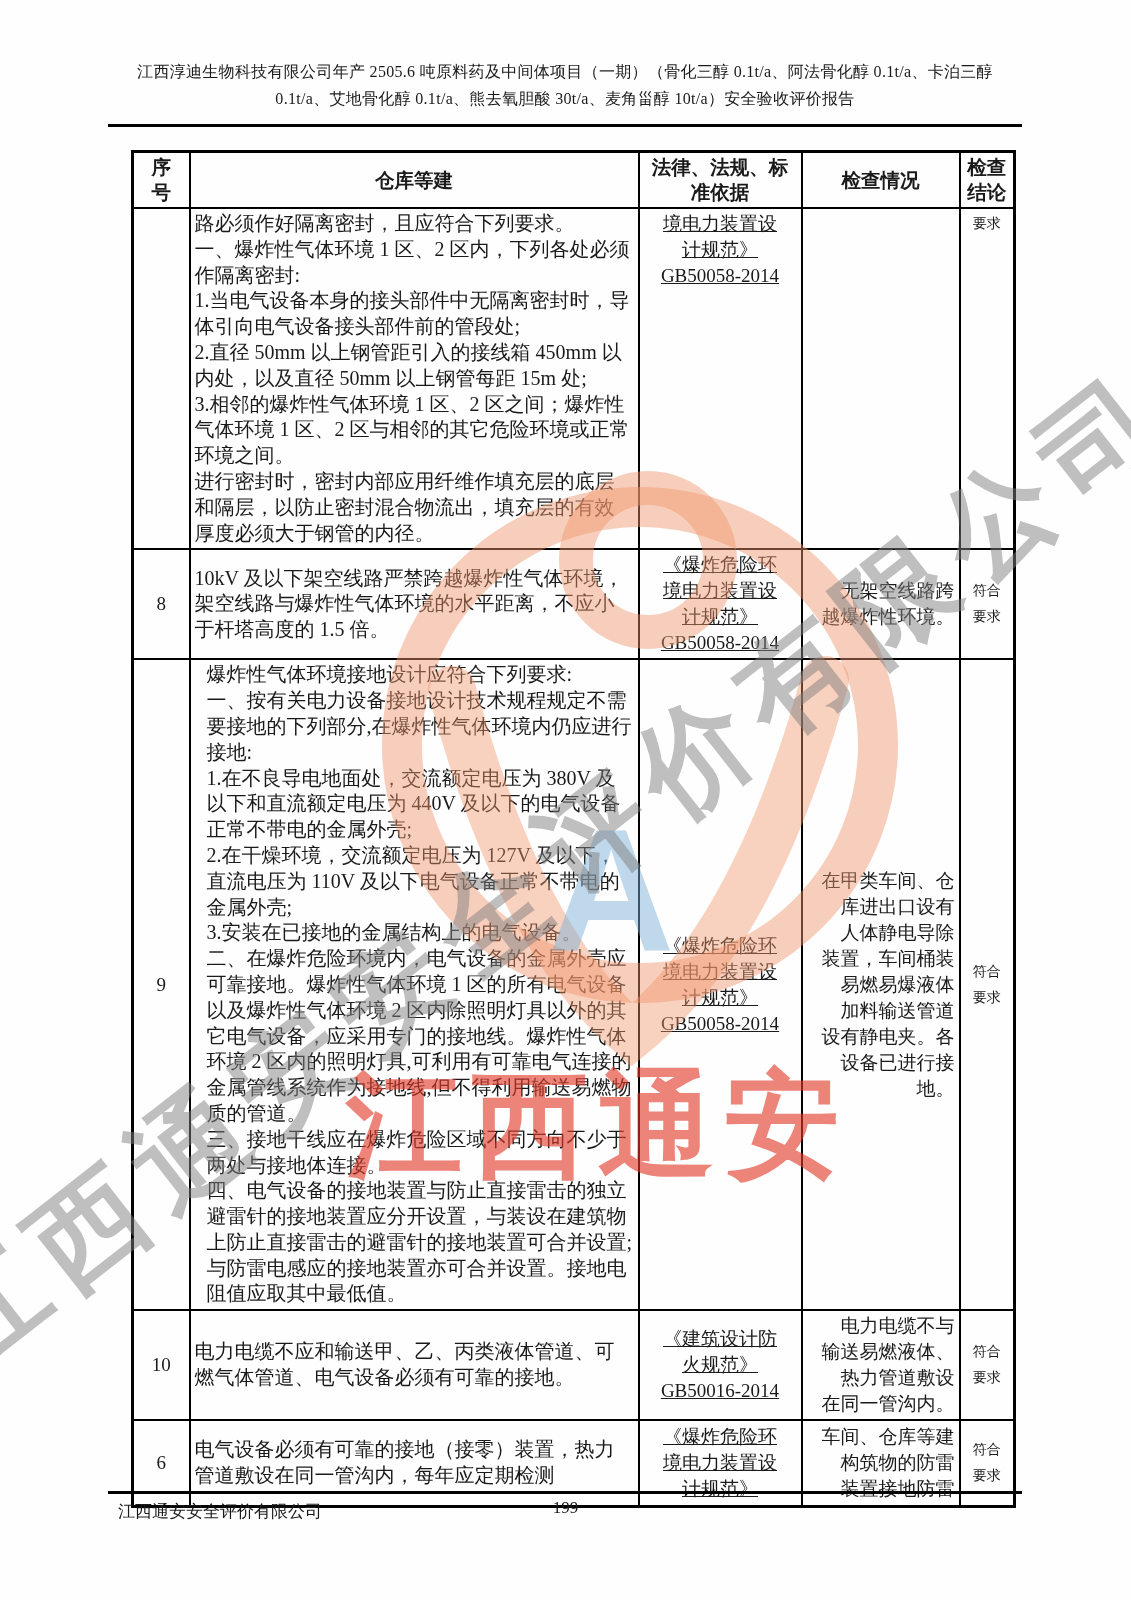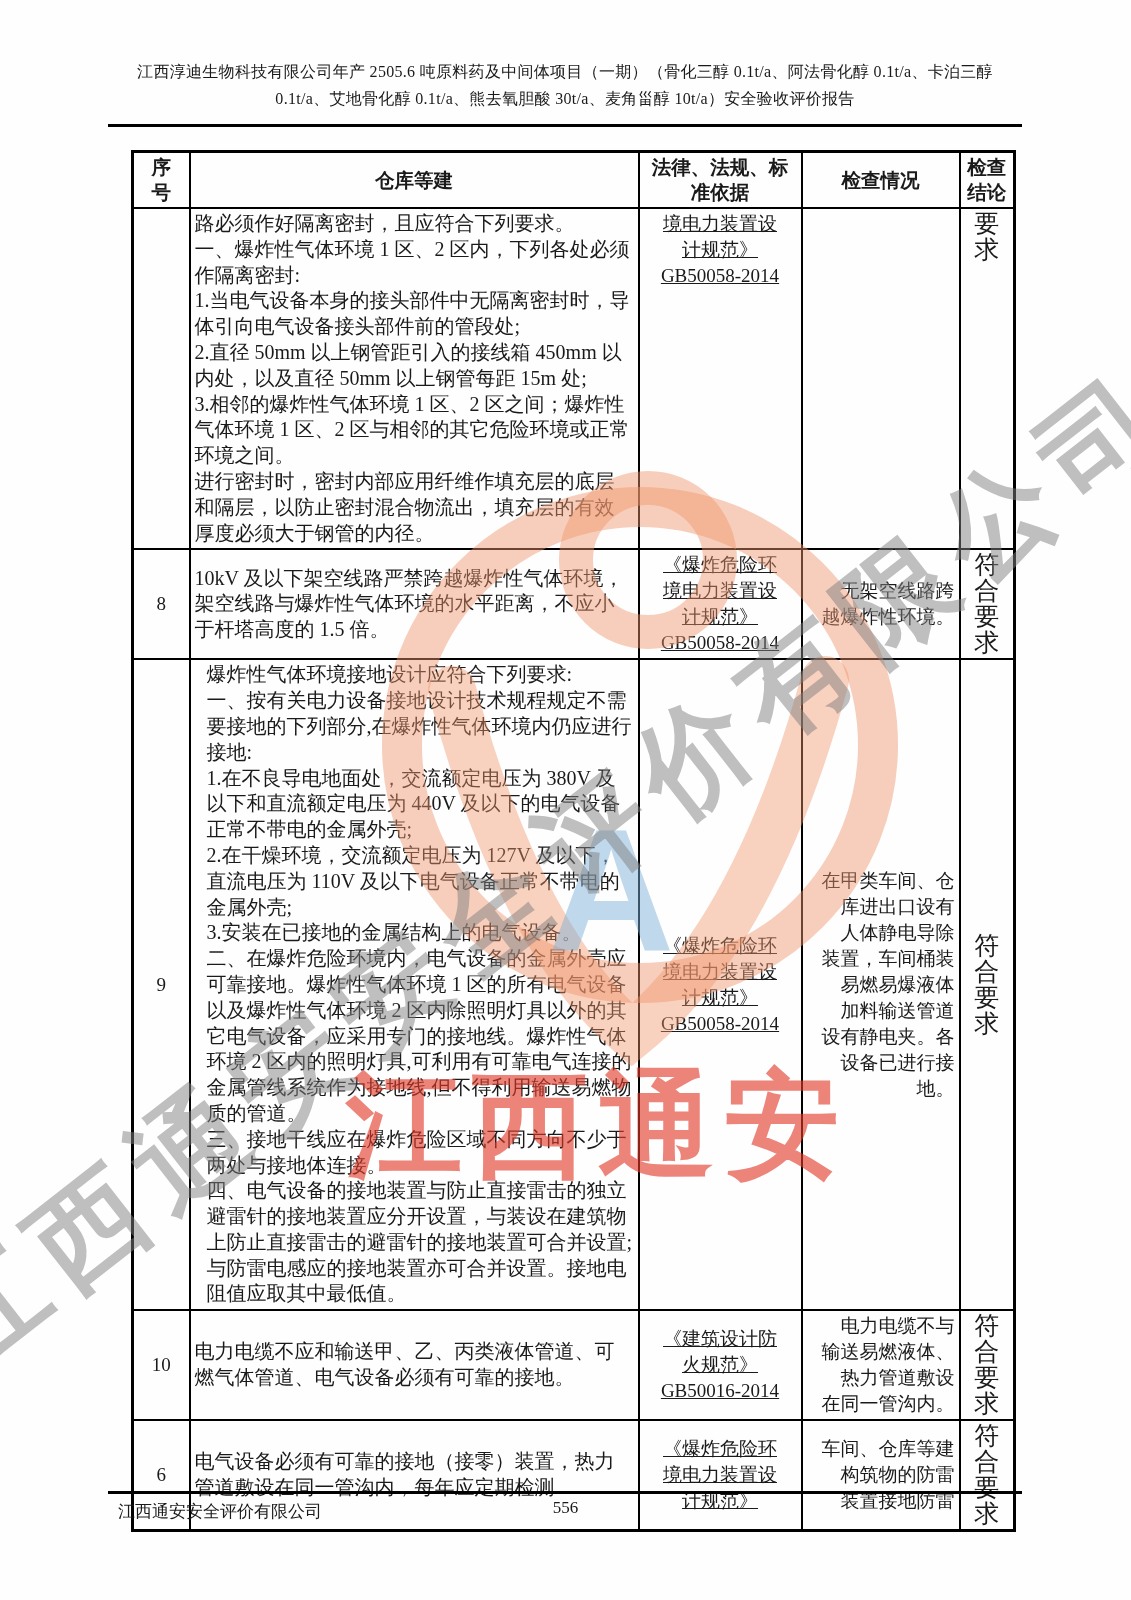--- a/index.html
+++ b/index.html
@@ -33,21 +33,21 @@
     padding:2px 4px;
     white-space:pre-line;
     overflow:hidden;
   }
   table.checklist{border:3px solid #000;}
   th{font-weight:bold;font-size:19.5px;text-align:center;vertical-align:middle;line-height:25px;padding:2px 2px;}
   td.no{ text-align:center;vertical-align:middle;font-size:19px;}
   td.content{ text-align:left;vertical-align:middle;line-height:25.8px;padding:2px 9px 2px 11px;}
   td.basis{ text-align:center;vertical-align:middle;font-size:19px;line-height:26px;text-decoration:underline;}
   td.situation{ text-align:right;vertical-align:middle;font-size:19px;line-height:26px;}
-  td.concl{ text-align:center;vertical-align:middle;font-size:25px;line-height:26px;}
+  td.concl{ text-align:center;vertical-align:middle;font-size:14px;line-height:26px;}
   tr.row-cont td{vertical-align:top;}
   tr.row-9 td.content{vertical-align:top;padding-left:16px;}
   tr.h-head{height:52px;}
   tr.h-cont{height:337px;}
   tr.h-8{height:103px;}
   tr.h-9{height:647px;}
   tr.h-10{height:100px;}
   tr.h-11{height:86px;}
   
   .footer-rule{
@@ -192,21 +192,21 @@
 构筑物的防雷
 装置接地防雷</td>
       <td class="concl">符合
 要求</td>
     </tr>
   </tbody>
     </table>
 
   <div class="footer-rule"></div>
   <div class="footer-company">江西通安安全评价有限公司</div>
-  <div class="footer-page">556</div>
+  <div class="footer-page">199</div>
 
   <div class="wm-layer">
     <svg class="wm-logo" width="1131" height="1600" viewBox="0 0 1131 1600">
       <circle cx="640" cy="745" r="238" fill="none" stroke-width="40" stroke-opacity="0.45" stroke="#f0946a"></circle>
       <circle cx="648" cy="560" r="72" fill="none" stroke-width="34" stroke-opacity="0.45" stroke="#f0946a"></circle>
       <path d="M 452 690 Q 520 940 632 1035 Q 755 935 825 680" fill="none" stroke-width="48" stroke-opacity="0.42" stroke-linecap="round" stroke="#f0946a"></path>
     </svg>
     <div class="wm-blue">A</div>
     <div class="wm-diagonal">江西通安安全评价有限公司</div>
     <div class="wm-red">江西通安</div>

